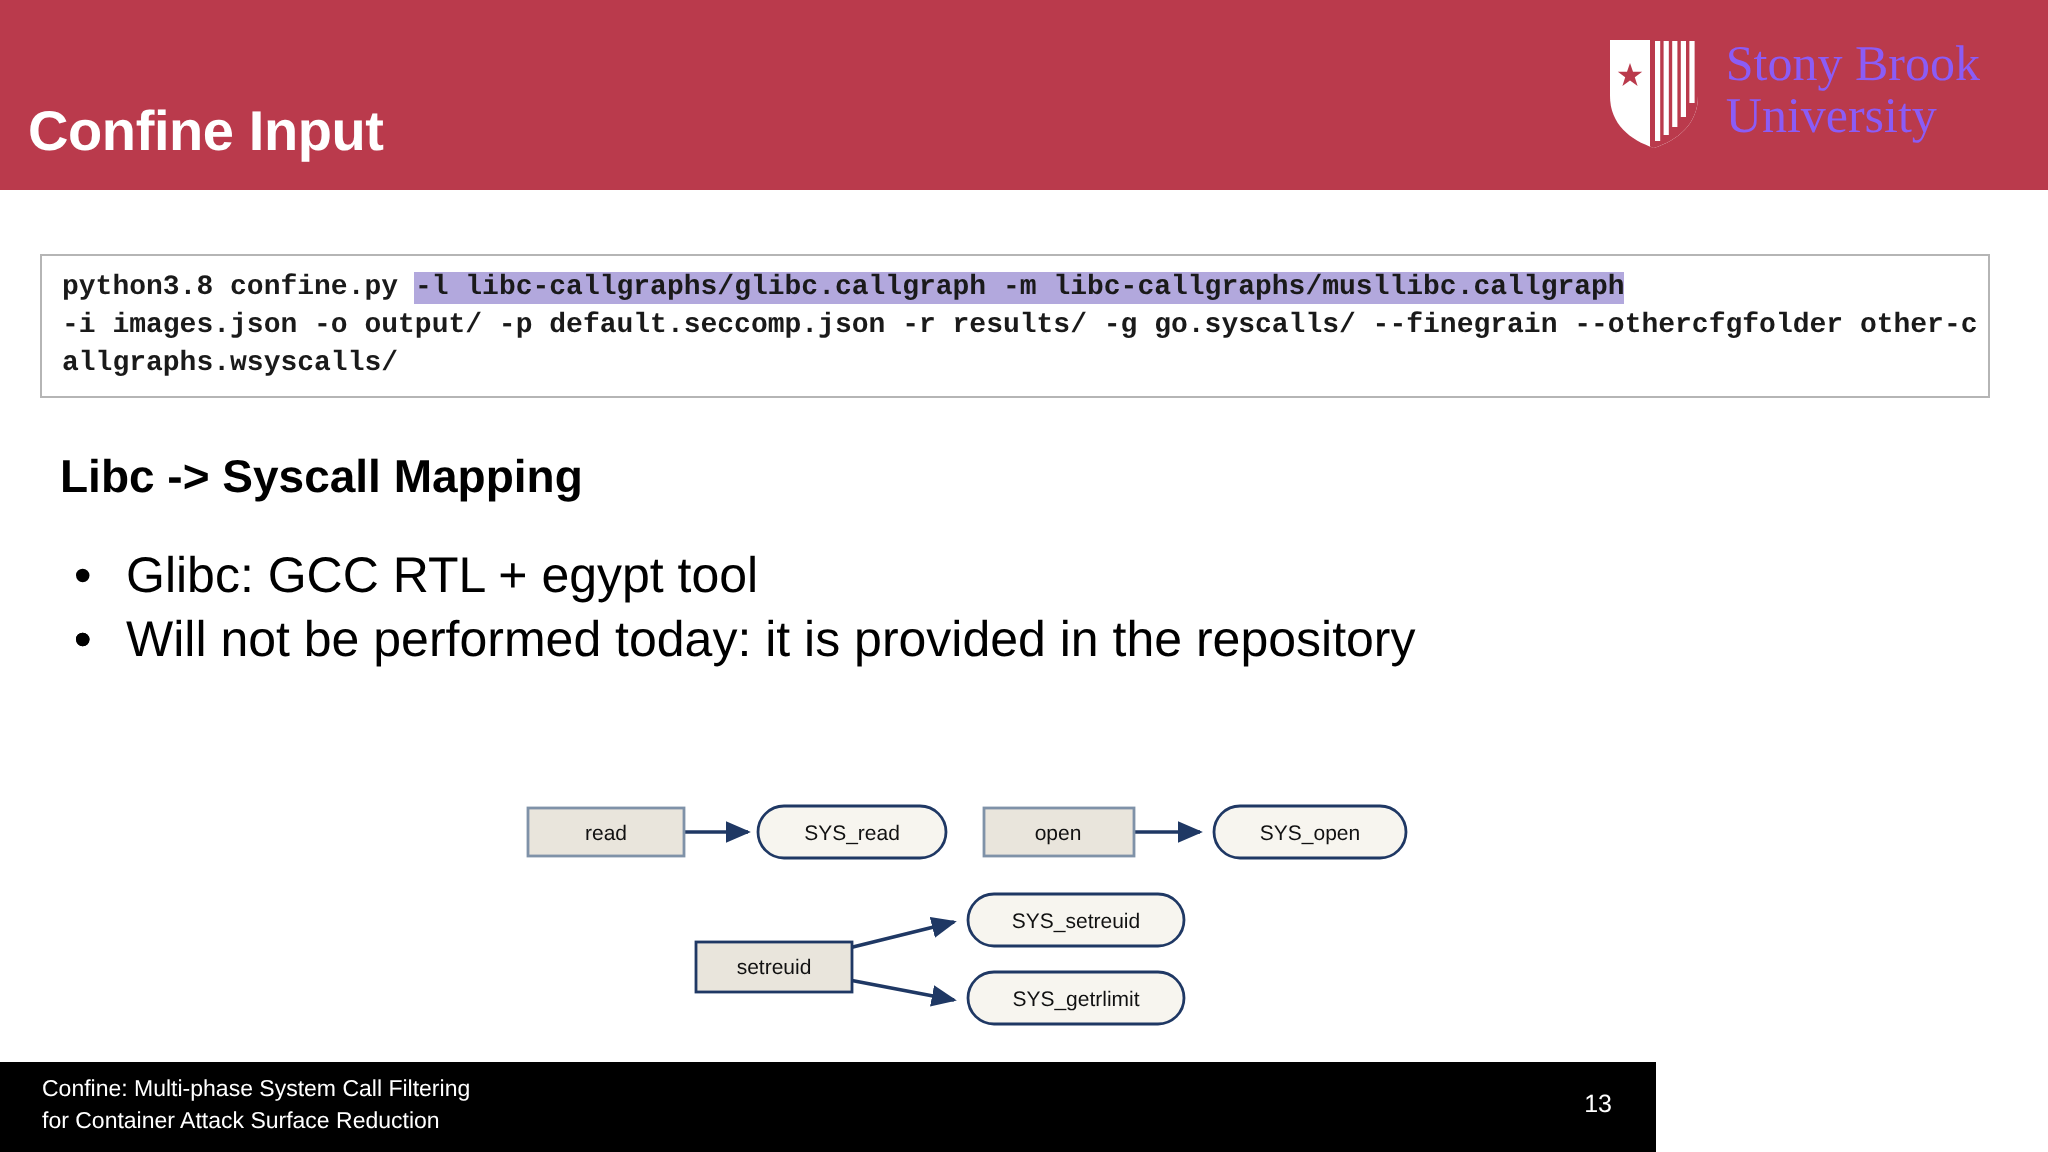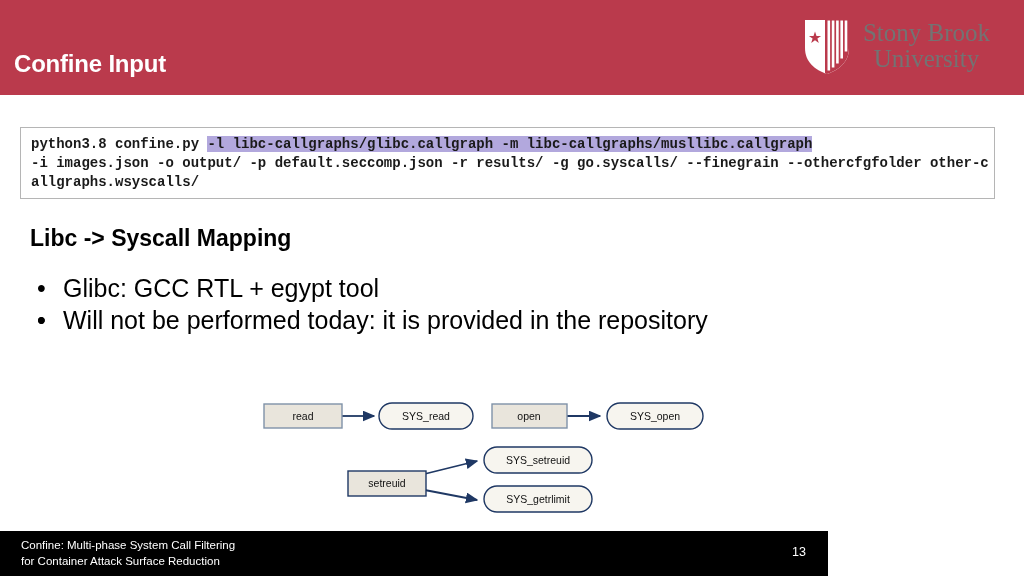--- a/index.html
+++ b/index.html
@@ -21,21 +21,21 @@
     position: absolute;
     left: 0; top: 0;
     width: 1024px;
     height: 95px;
     background: #ba3a4c;
   }
   #slide-title {
     position: absolute;
     left: 14px;
     top: 52px;
-    font-size: 24px;
+    font-size: 28px;
     font-weight: 700;
     color: #ffffff;
     letter-spacing: -0.2px;
     line-height: 1;
     white-space: nowrap;
   }
 
   
   #sbu-logo {
     position: absolute;
@@ -45,28 +45,28 @@
     display: flex;
     align-items: center;
     gap: 12px;
   }
   #sbu-shield {
     width: 48px;
     height: 58px;
     flex: none;
   }
   #sbu-wordmark {
-    color: #737373;
+    color: #8b5cf6;
     font-family: "Liberation Serif", serif;
     font-size: 25px;
     line-height: 1.05;
     white-space: nowrap;
     padding-bottom: 2px;
   }
-  #sbu-wordmark .l2 { display: block; text-align: center; }
+  #sbu-wordmark .l2 { display: block; }
 
   
   #code-box {
     position: absolute;
     left: 20px;
     top: 127px;
     width: 975px;
     height: 72px;
     box-sizing: border-box;
     border: 1px solid #b5b5b5;

